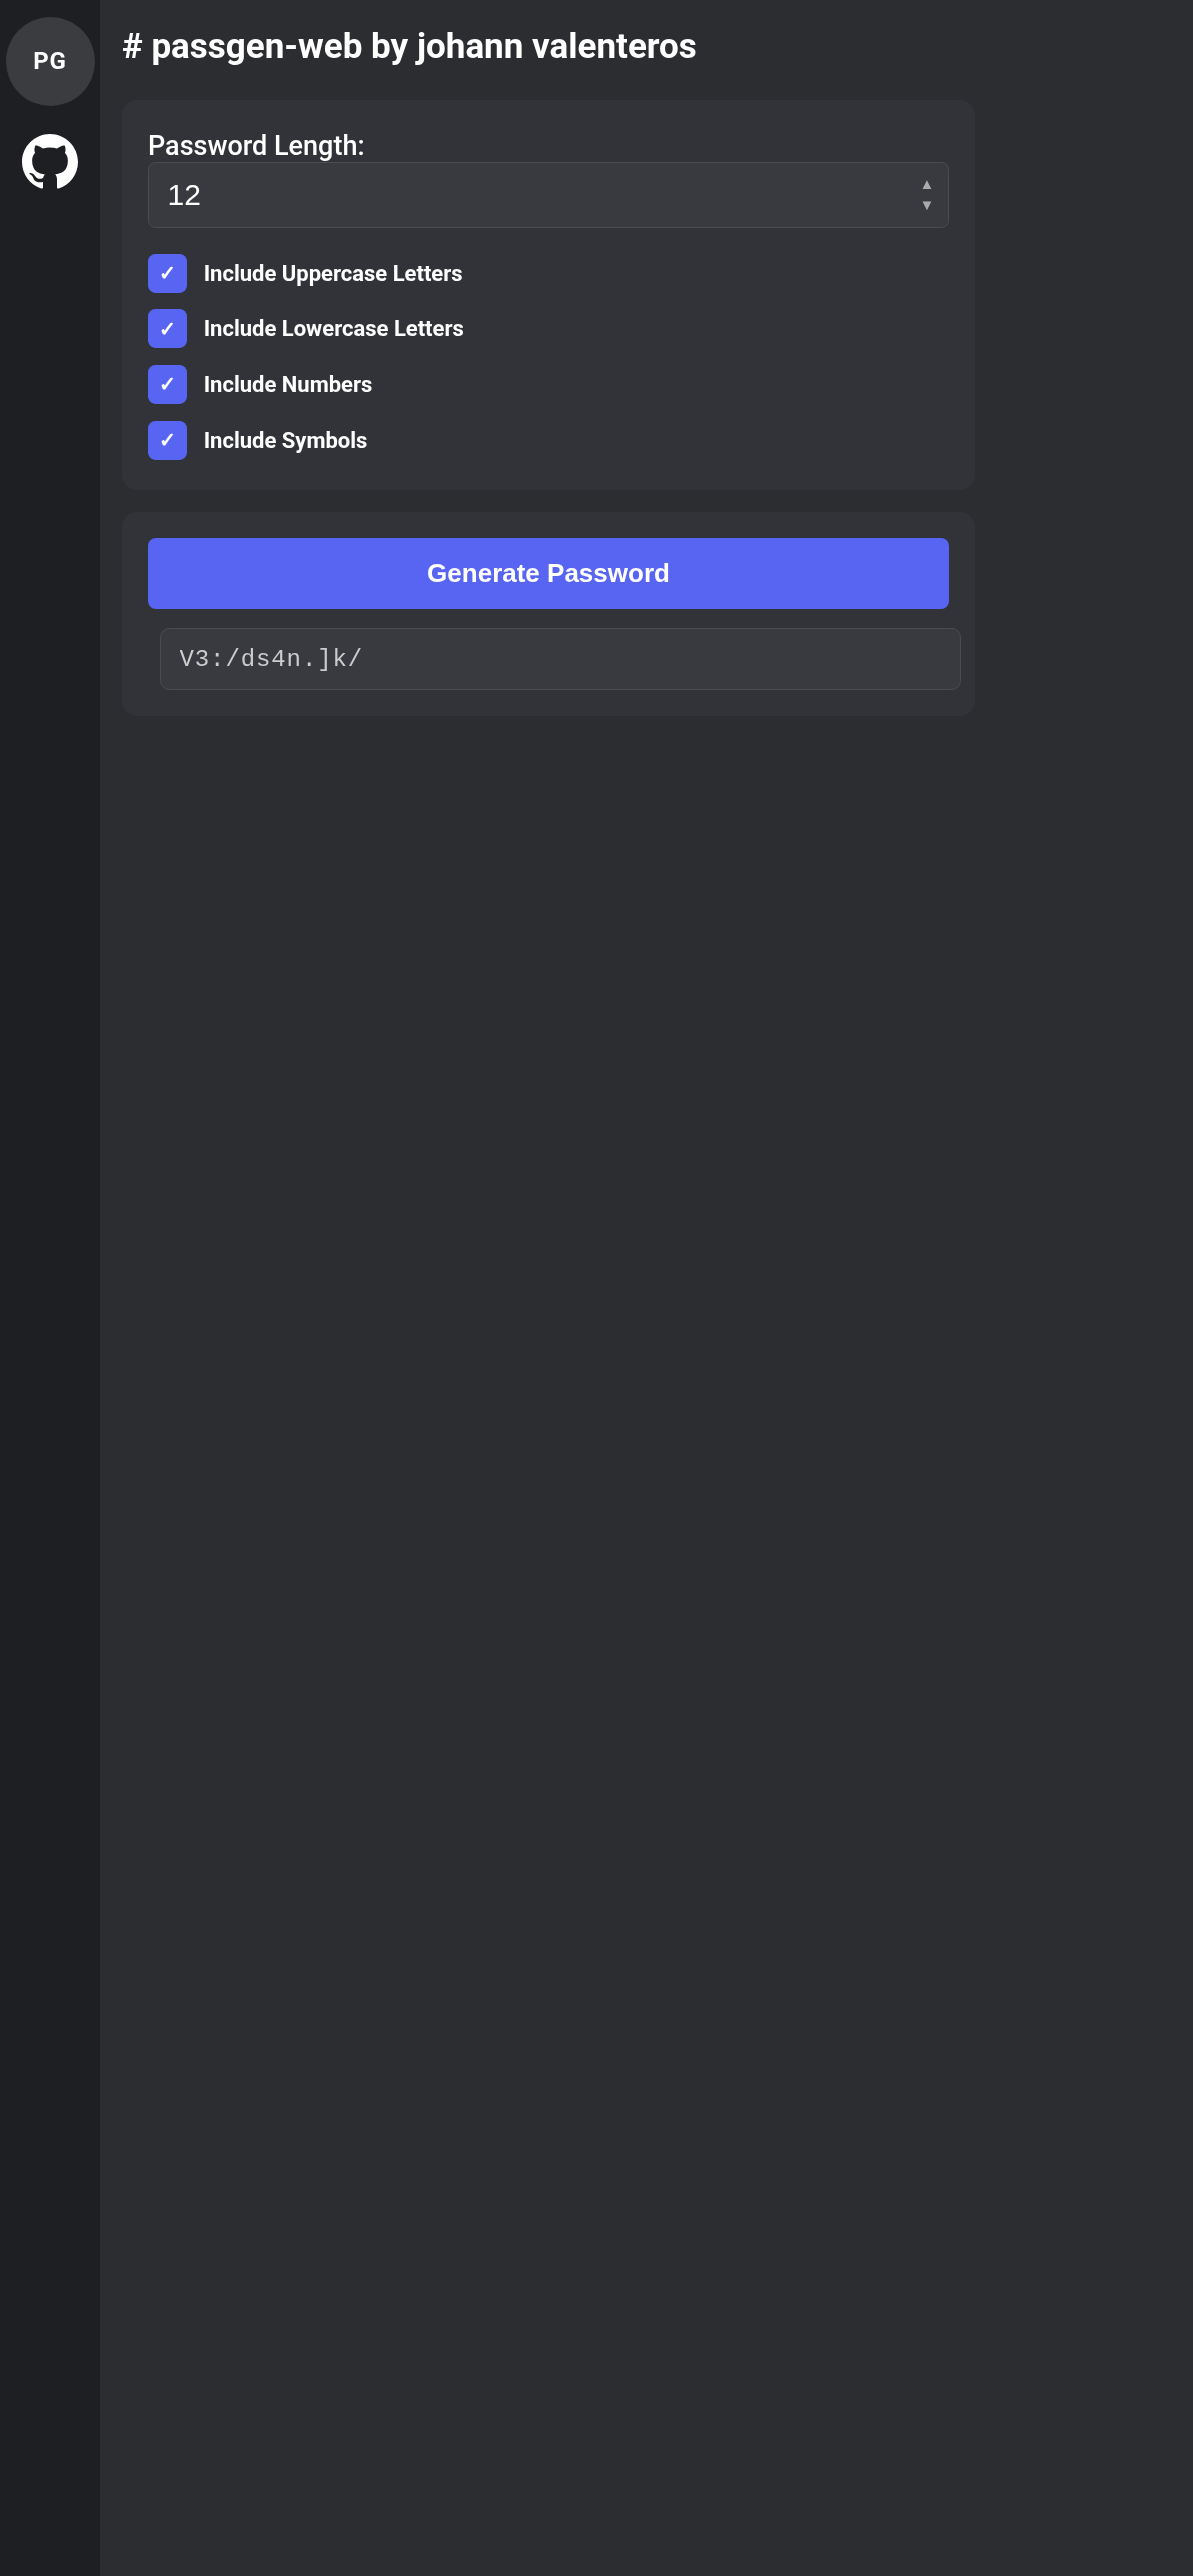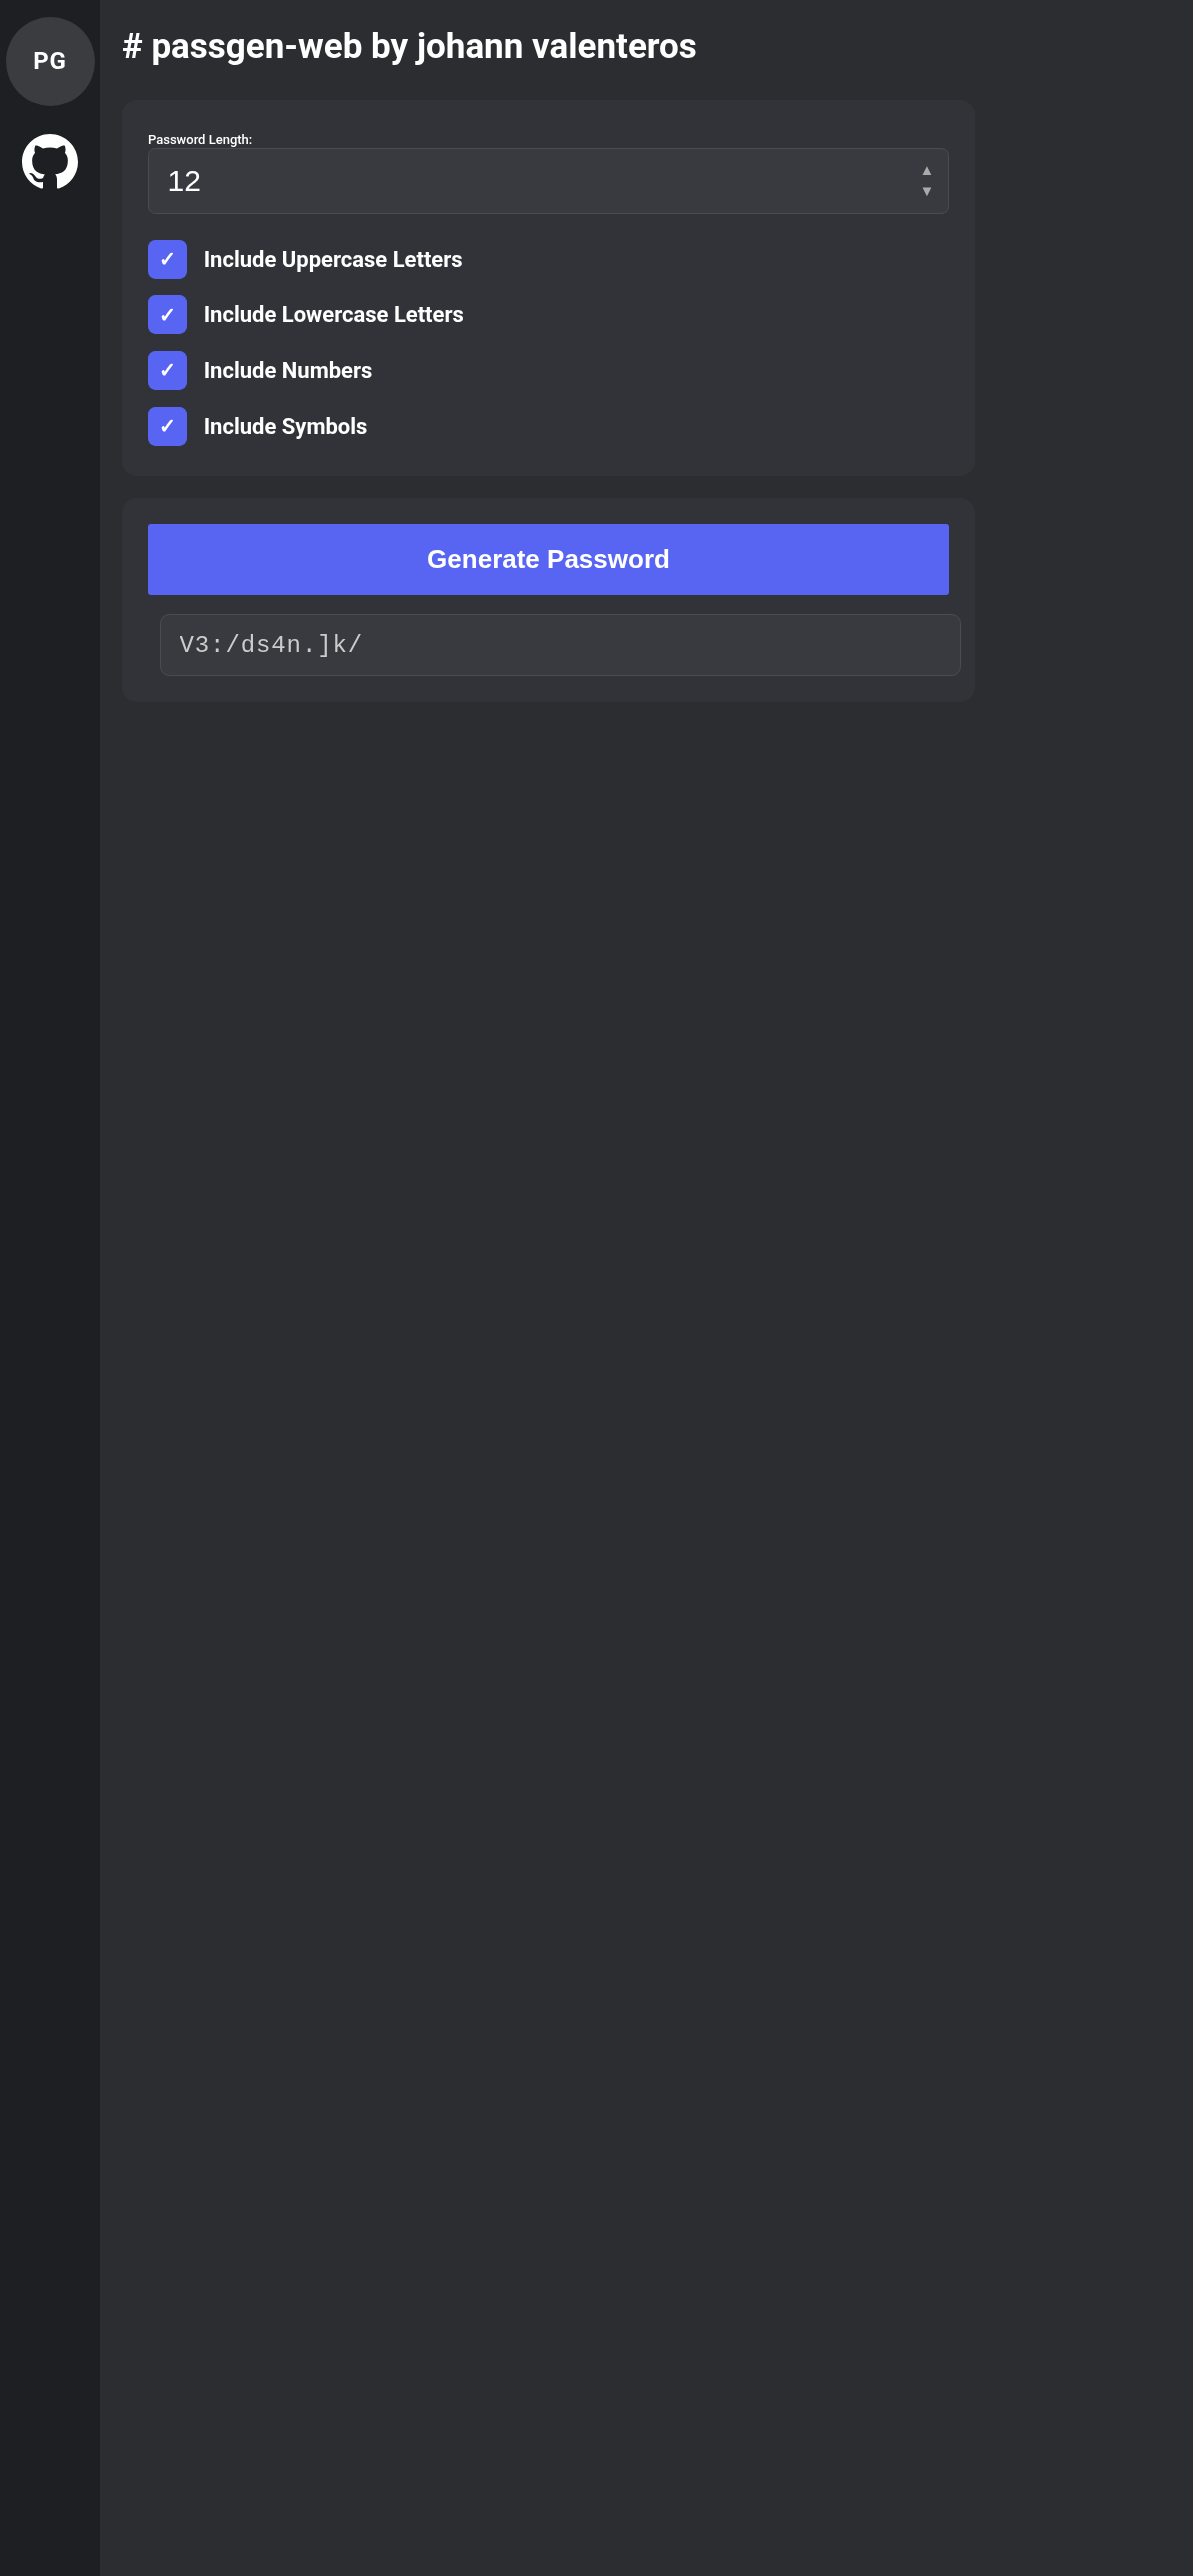--- a/index.html
+++ b/index.html
@@ -92,21 +92,21 @@
 
     .options-title {
       color: #ffffff;
       font-size: 32px;
       font-weight: 700;
       margin-bottom: 26px;
     }
 
     .options-label {
       color: #ffffff;
-      font-size: 13px;
+      font-size: 27px;
       font-weight: 500;
       margin-bottom: 11px;
     }
 
     .length-input-wrapper {
       position: relative;
       width: 100%;
       margin-bottom: 26px;
     }
 
@@ -189,21 +189,21 @@
       display: flex;
       flex-direction: column;
       gap: 18.5px;
     }
 
     .generate-btn {
       width: 100%;
       background-color: #5865f2;
       color: #ffffff;
       border: none;
-      border-radius: 3px;
+      border-radius: 8px;
       font-size: 26px;
       font-weight: 600;
       padding: 20.4px 0;
       cursor: pointer;
       transition: background-color 0.2s;
     }
 
     .password-output {
       width: 100%;
       background-color: #383a40;

